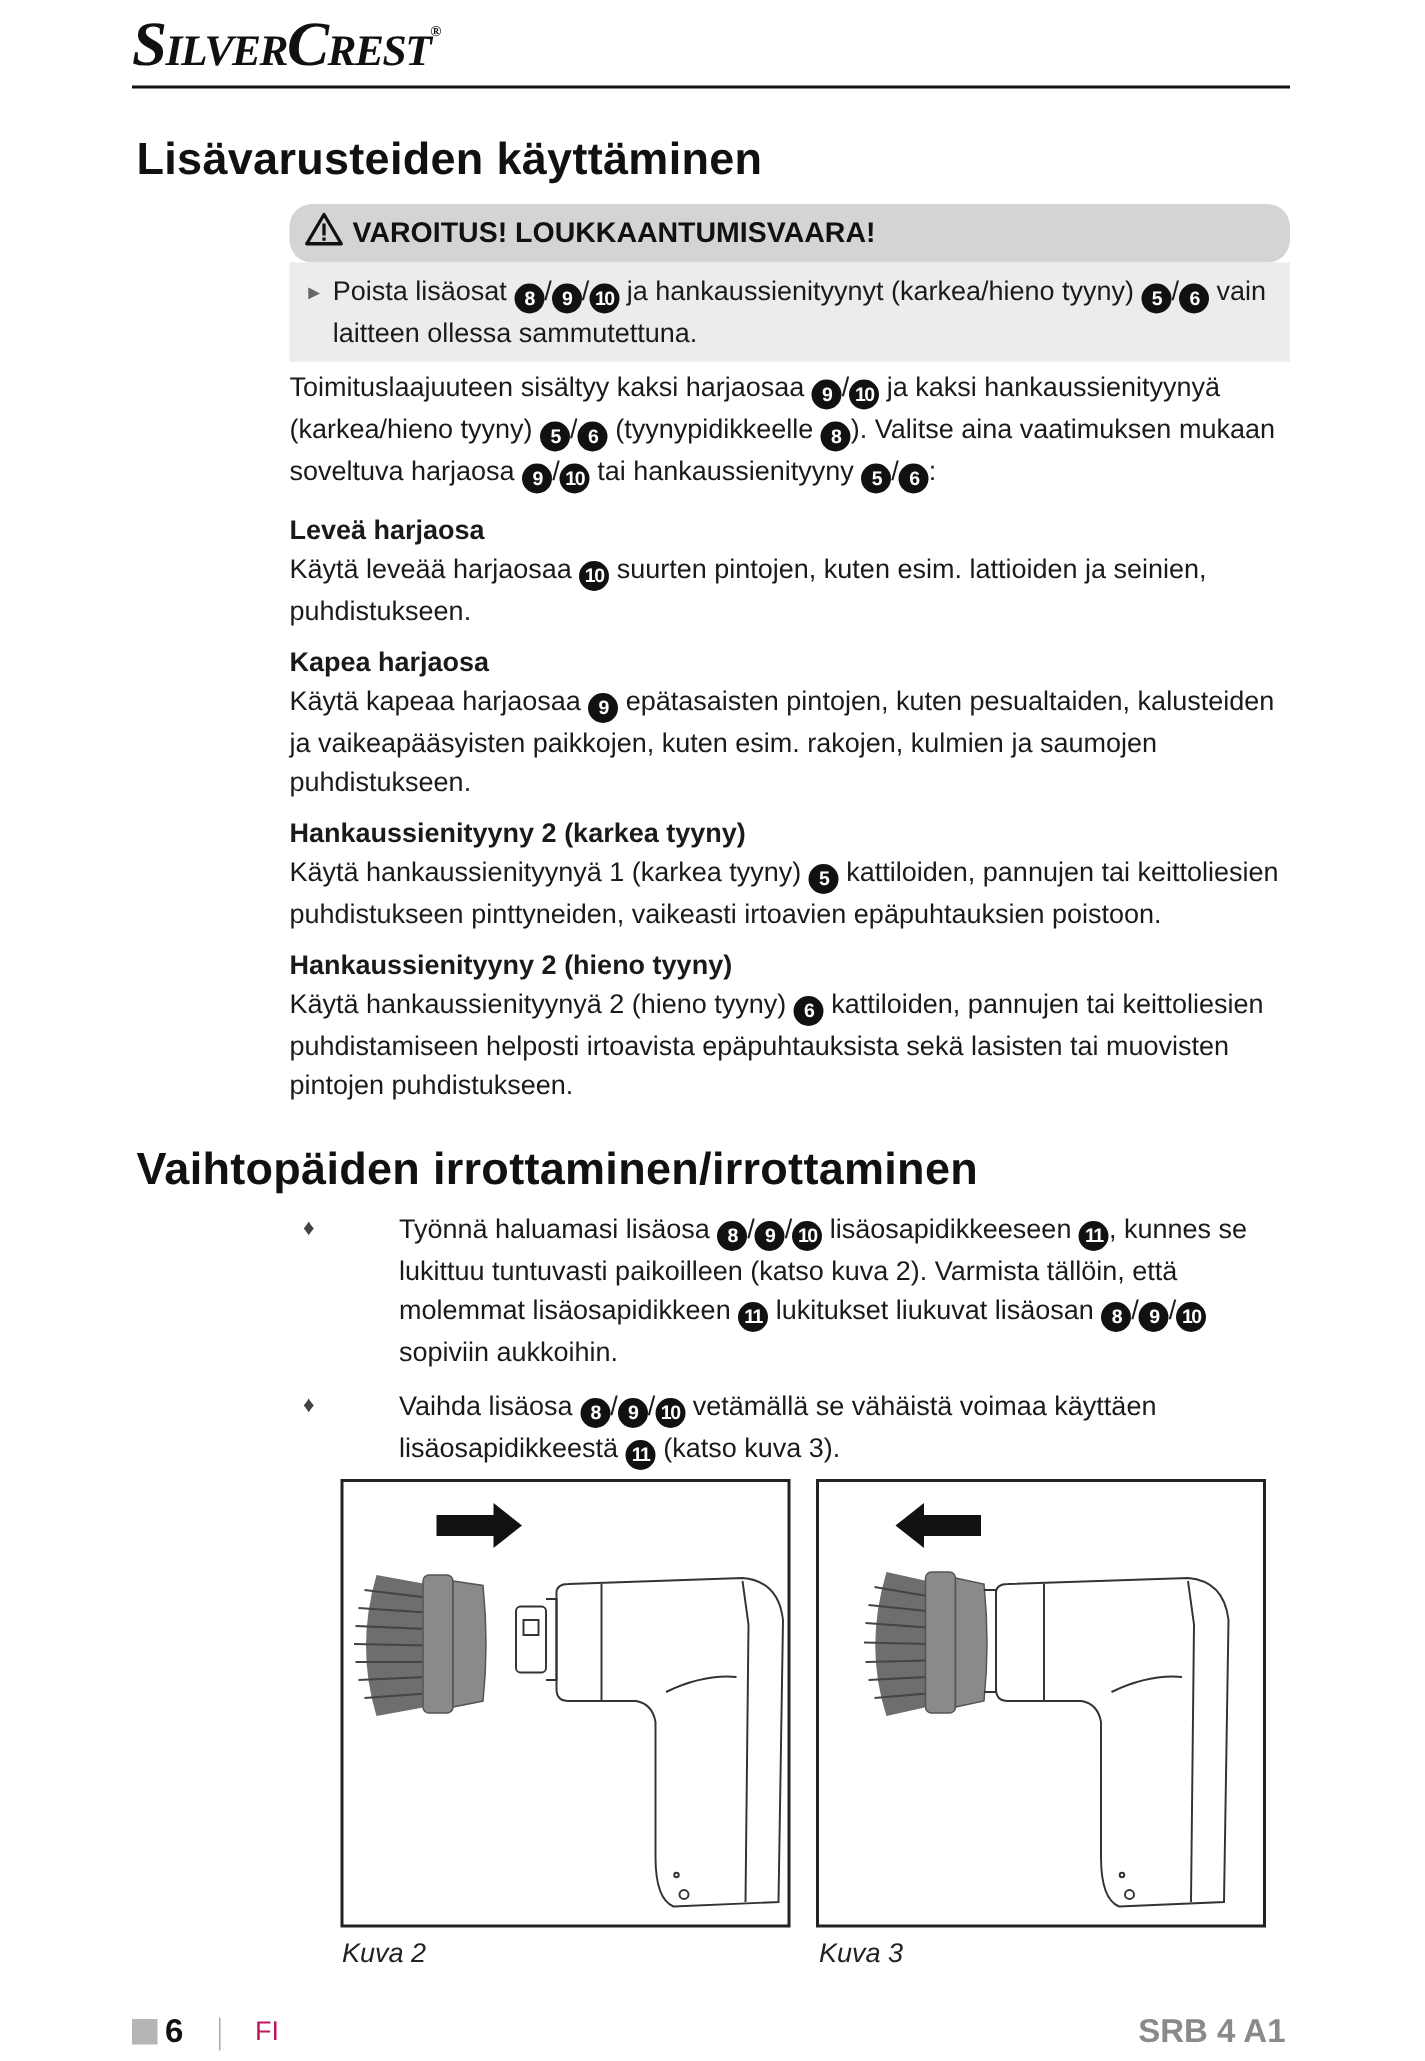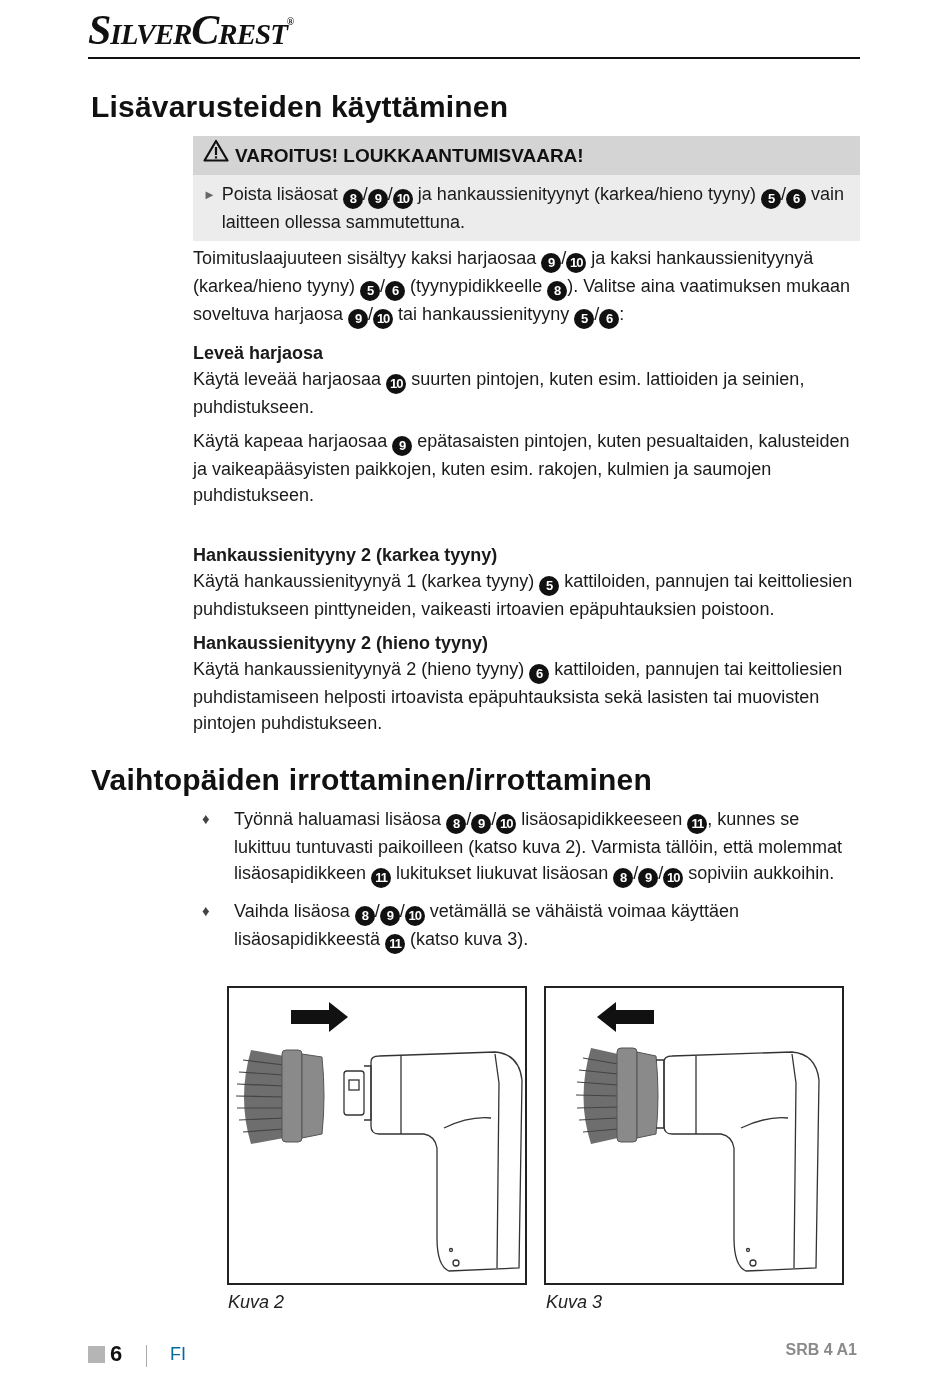--- a/index.html
+++ b/index.html
@@ -9,43 +9,43 @@
   .brand { position: absolute; left: 88px; top: 6px; font-family: "Liberation Serif", "DejaVu Serif", serif;
     font-weight: bold; font-style: italic; font-size: 42px; letter-spacing: -1px; color: #111; }
   .brand .small { font-size: 29px; }
   .brand sup { font-size: 10px; font-style: normal; vertical-align: top; position: relative; top: 10px; }
   .header-rule { position: absolute; left: 88px; top: 57px; width: 772px; height: 2px; background: #111; }
 
   h1.section { position: absolute; left: 91px; font-size: 30px; font-weight: bold; color: #111; letter-spacing: 0.2px; }
 
   .warning { position: absolute; left: 193px; top: 136px; width: 667px; }
   .warning .head { background: #d4d4d4; height: 39px; padding: 8px 10px; font-weight: bold; font-size: 19px; color: #111;
-    display: flex; align-items: flex-end; gap: 6px; }
+    display: flex; align-items: center; gap: 6px; border-radius: 15px; }
   .warning .body { background: #ececec; padding: 6px 10px 6px 10px; font-size: 18px; line-height: 26px; display: flex; }
   .warning .body .arrow { color: #666; font-size: 13px; width: 26px; padding-top: 1px; }
 
   .para { position: absolute; left: 193px; width: 660px; font-size: 18px; line-height: 26px; color: #1a1a1a; }
   .para .sub { font-weight: bold; display: block; }
 
   .num { display: inline-block; width: 20px; height: 20px; border-radius: 50%; background: #111; color: #fff;
     font-weight: bold; font-size: 13px; line-height: 20px; text-align: center; vertical-align: -3px; letter-spacing: -1px; }
 
   .bullet-list { position: absolute; left: 200px; top: 806px; width: 650px; }
   .bullet { display: flex; font-size: 18px; line-height: 26px; margin-bottom: 10px; }
   .bullet .diamond { width: 34px; color: #444; font-size: 15px; padding-left: 2px; }
-  .bullet .text { flex: 1; }
+  .bullet .text { flex: 1; margin-left: 32px; }
 
   .figure { position: absolute; top: 986px; width: 300px; height: 299px; border: 2px solid #222; background: #fff; }
   .fig-caption { position: absolute; top: 1292px; font-style: italic; font-size: 18px; color: #222; }
 
   .footer-sq { position: absolute; left: 88px; top: 1346px; width: 17px; height: 17px; background: #b5b5b5; }
   .footer-page { position: absolute; left: 110px; top: 1341px; font-weight: bold; font-size: 22px; color: #111; }
   .footer-sep { position: absolute; left: 146px; top: 1345px; width: 1px; height: 22px; background: #aaa; }
-  .footer-lang { position: absolute; left: 170px; top: 1344px; font-size: 18px; color: #0369a1; }
-  .footer-model { position: absolute; right: 93px; top: 1341px; font-weight: bold; font-size: 16px; color: #8a8a8a; }
+  .footer-lang { position: absolute; left: 170px; top: 1344px; font-size: 18px; color: #be185d; }
+  .footer-model { position: absolute; right: 93px; top: 1341px; font-weight: bold; font-size: 22px; color: #8a8a8a; }
 </style>
 </head>
 <body>
 
 <div class="brand"><span>S</span><span class="small">ILVER</span><span>C</span><span class="small">REST</span><sup>®</sup></div>
 <div class="header-rule"></div>
 
 <h1 class="section" style="top:90px">Lisävarusteiden käyttäminen</h1>
 
 <div class="warning">
@@ -62,21 +62,21 @@
   <div class="body">
     <span class="arrow">►</span>
     <span><span>Poista lisäosat </span><span class="num">8</span><span>/</span><span class="num">9</span><span>/</span><span class="num">10</span><span> ja hankaussienityynyt (karkea/hieno tyyny) </span><span class="num">5</span><span>/</span><span class="num">6</span><span> vain laitteen ollessa sammutettuna.</span></span>
   </div>
 </div>
 
 <p class="para" style="top:245px"><span>Toimituslaajuuteen sisältyy kaksi harjaosaa </span><span class="num">9</span><span>/</span><span class="num">10</span><span> ja kaksi hankaussienityynyä (karkea/hieno tyyny) </span><span class="num">5</span><span>/</span><span class="num">6</span><span> (tyynypidikkeelle </span><span class="num">8</span><span>). Valitse aina vaatimuksen mukaan soveltuva harjaosa </span><span class="num">9</span><span>/</span><span class="num">10</span><span> tai hankaussienityyny </span><span class="num">5</span><span>/</span><span class="num">6</span><span>:</span></p>
 
 <p class="para" style="top:340px"><span class="sub">Leveä harjaosa</span><span>Käytä leveää harjaosaa </span><span class="num">10</span><span> suurten pintojen, kuten esim. lattioiden ja seinien, puhdistukseen.</span></p>
 
-<p class="para" style="top:428px"><span>Käytä kapeaa harjaosaa </span><span class="num">9</span><span> epätasaisten pintojen, kuten pesualtaiden, kalusteiden ja vaikeapääsyisten paikkojen, kuten esim. rakojen, kulmien ja saumojen puhdistukseen.</span></p>
+<p class="para" style="top:428px"><span class="sub">Kapea harjaosa</span><span>Käytä kapeaa harjaosaa </span><span class="num">9</span><span> epätasaisten pintojen, kuten pesualtaiden, kalusteiden ja vaikeapääsyisten paikkojen, kuten esim. rakojen, kulmien ja saumojen puhdistukseen.</span></p>
 
 <p class="para" style="top:542px"><span class="sub">Hankaussienityyny 2 (karkea tyyny)</span><span>Käytä hankaussienityynyä 1 (karkea tyyny) </span><span class="num">5</span><span> kattiloiden, pannujen tai keittoliesien puhdistukseen pinttyneiden, vaikeasti irtoavien epäpuhtauksien poistoon.</span></p>
 
 <p class="para" style="top:630px"><span class="sub">Hankaussienityyny 2 (hieno tyyny)</span><span>Käytä hankaussienityynyä 2 (hieno tyyny) </span><span class="num">6</span><span> kattiloiden, pannujen tai keittoliesien puhdistamiseen helposti irtoavista epäpuhtauksista sekä lasisten tai muovisten pintojen puhdistukseen.</span></p>
 
 <h1 class="section" style="top:763px">Vaihtopäiden irrottaminen/irrottaminen</h1>
 
 <div class="bullet-list">
   <div class="bullet">
     <span class="diamond">♦</span>

